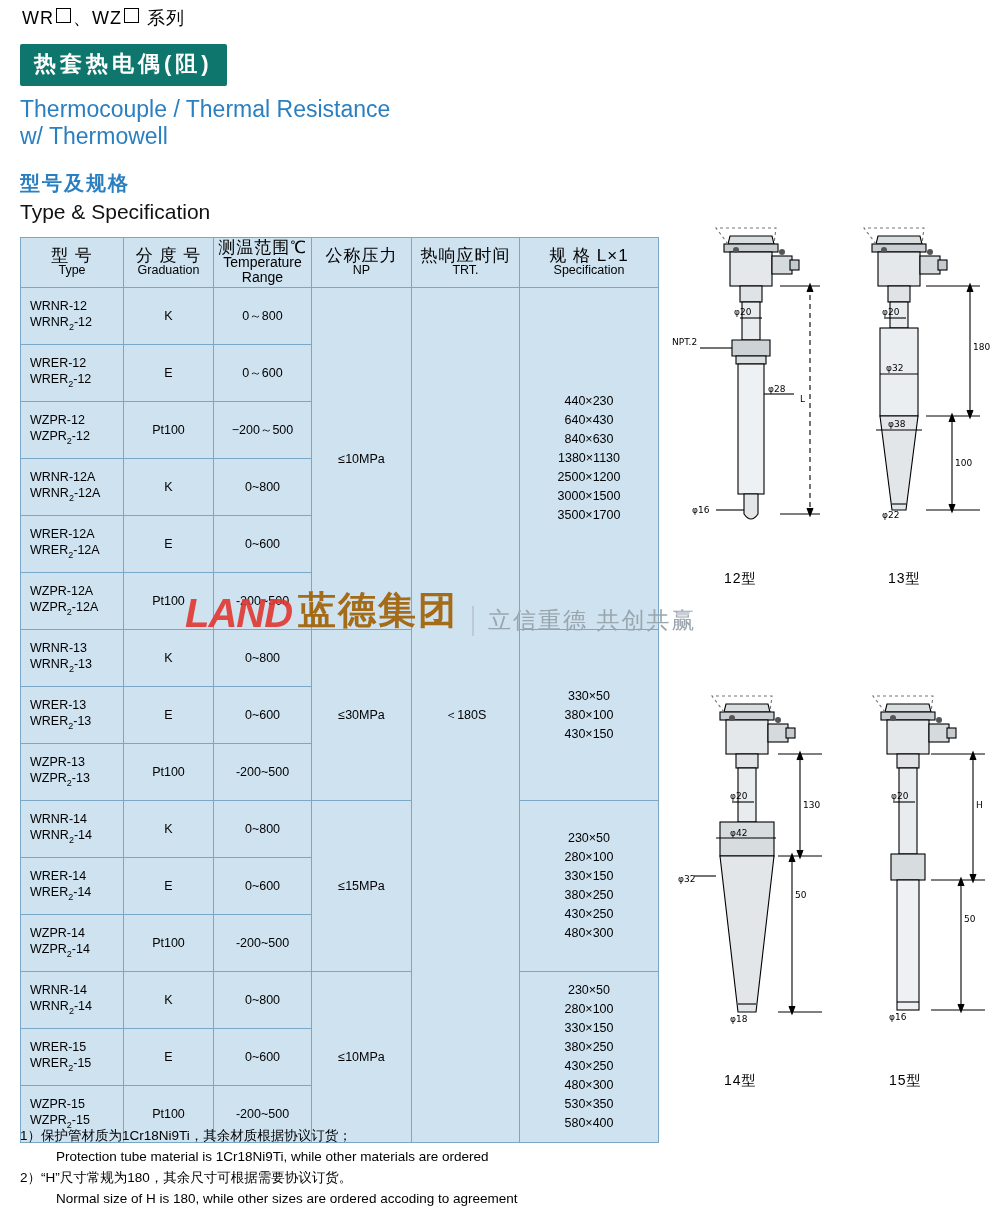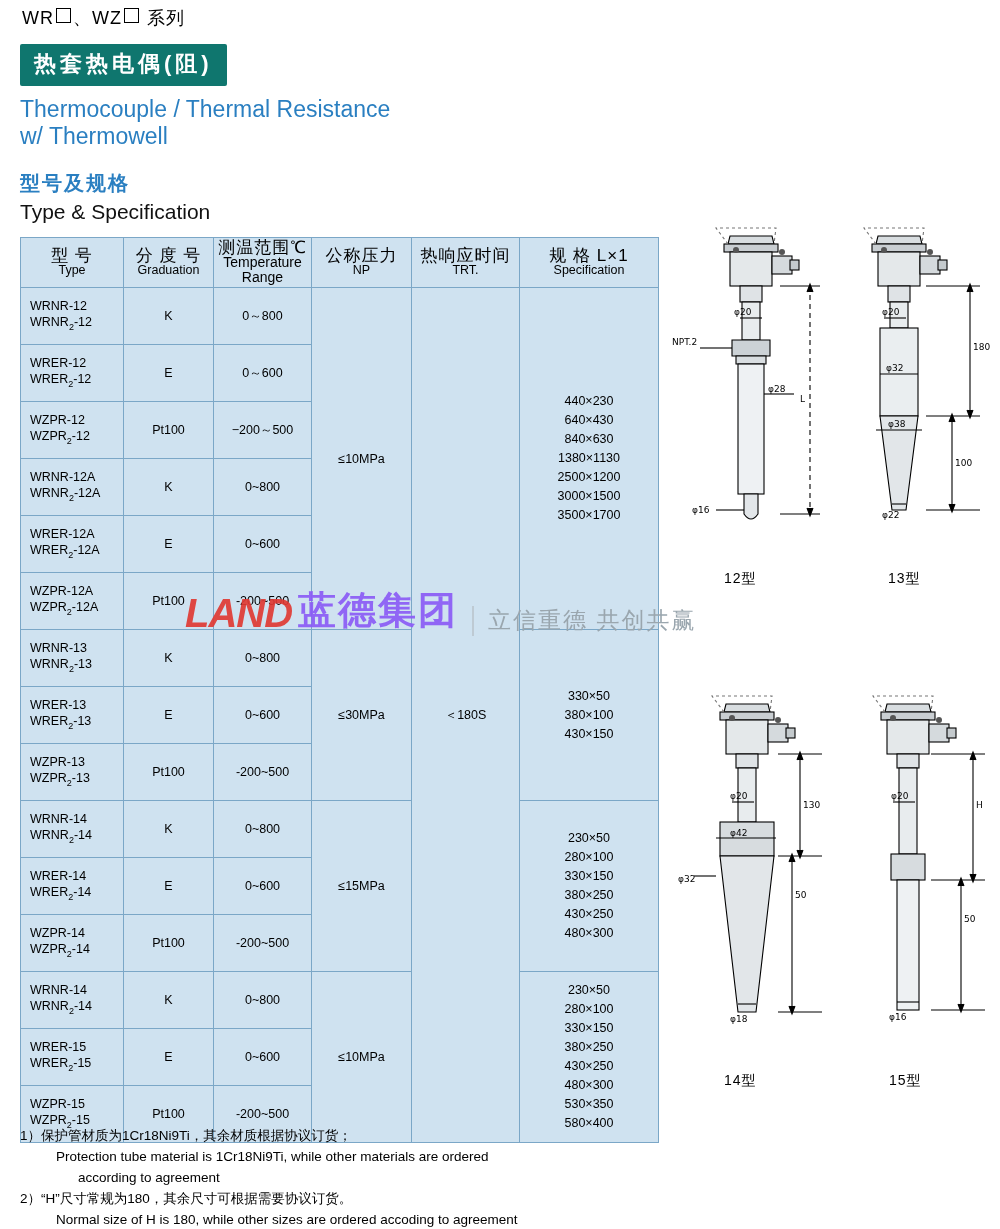--- a/index.html
+++ b/index.html
@@ -145,21 +145,21 @@
     font-size: 40px;
     font-weight: bold;
     font-style: italic;
     color: #e03a34;
     letter-spacing: -1px;
     opacity: .92;
   }
   .wm-cn {
     font-size: 38px;
     font-weight: bold;
-    color: #8b5cf6;
+    color: #a16207;
     letter-spacing: 2px;
     margin-left: 6px;
     opacity: .92;
   }
   .wm-bar {
     width: 2px;
     height: 30px;
     background: #b9c4cc;
     margin: 0 14px;
     opacity: .8;
@@ -385,21 +385,20 @@
         </td>
         <td class="grad-cell">Pt100</td>
         <td class="range-cell">-200~500</td>
       </tr>
     </tbody>
 </table>
 
 <div class="notes">
   <div class="ln ind1">1）保护管材质为1Cr18Ni9Ti，其余材质根据协议订货；</div>
   <div class="ln ind2">Protection tube material is 1Cr18Ni9Ti, while other materials are ordered</div>
-  <div class="ln ind3">according to agreement</div>
   <div class="ln ind1">2）“H”尺寸常规为180，其余尺寸可根据需要协议订货。</div>
   <div class="ln ind2">Normal size of H is 180, while other sizes are ordered accoding to agreement</div>
 </div>
 
 <div class="watermark">
   <span class="wm-land">LAND</span>
   <span class="wm-cn">蓝德集团</span>
   <span class="wm-bar"></span>
   <span class="wm-slogan">立信重德 共创共赢</span>
 </div>

